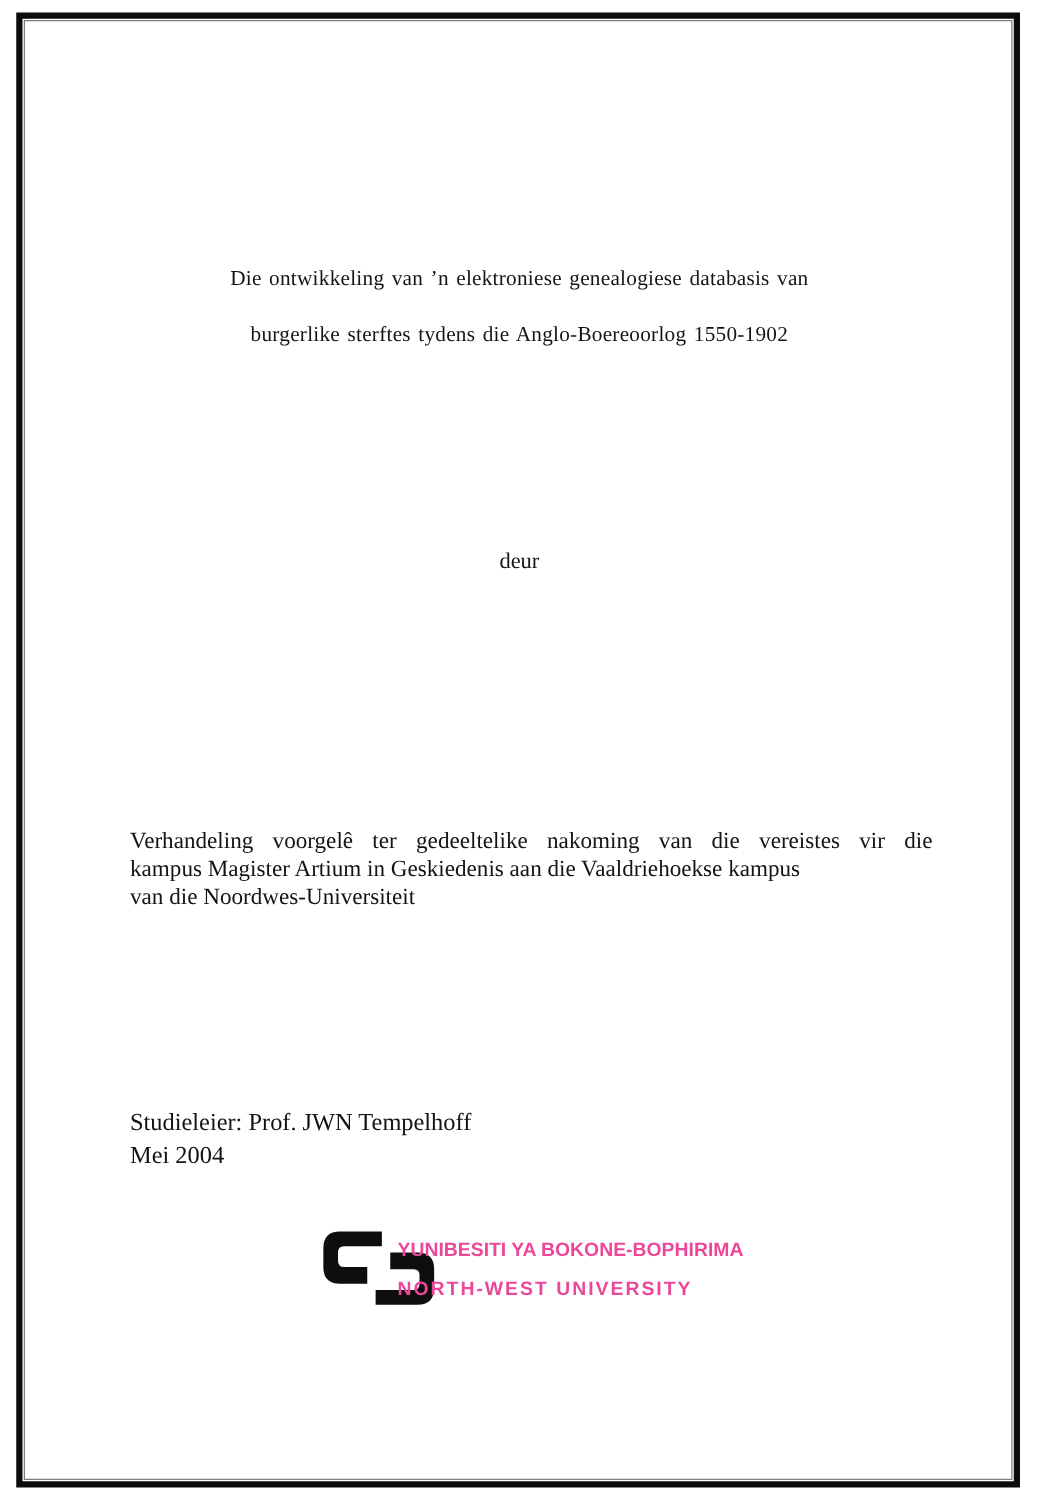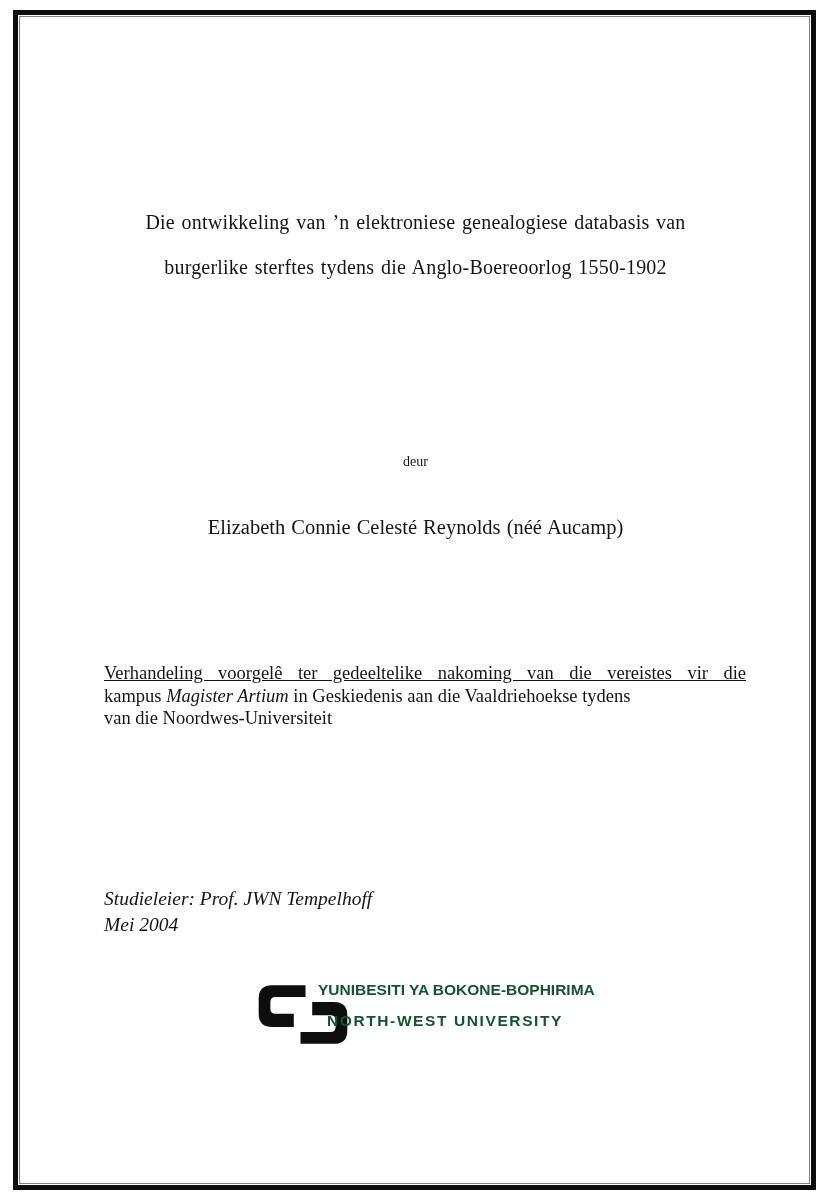--- a/index.html
+++ b/index.html
@@ -29,32 +29,32 @@
     position: absolute;
     inset: 1px;
     border: 1px solid #7e7e7e;
   }
   .title-block {
     position: absolute;
     top: 200px;
     left: 45px;
     right: 45px;
     text-align: center;
-    font-size: 20px;
+    font-size: 17px;
     line-height: 45px;
     letter-spacing: 0.2px;
     word-spacing: 1.5px;
   }
   .byline {
     position: absolute;
-    top: 451px;
+    top: 437px;
     left: 0;
     right: 0;
     text-align: center;
-    font-size: 14px;
+    font-size: 18px;
     line-height: 22px;
   }
   .author {
     position: absolute;
     top: 514px;
     left: 0;
     right: 0;
     text-align: center;
     font-size: 20.5px;
     line-height: 26px;
@@ -64,58 +64,55 @@
     position: absolute;
     top: 662px;
     left: 104px;
     width: 642px;
     font-size: 18.5px;
     line-height: 22.5px;
   }
   .statement .justified {
     text-align: justify;
     text-align-last: justify;
-    text-decoration: underline;
   }
   .statement .italic {
-    font-style: italic;
   }
   .supervisor-block {
     position: absolute;
     top: 886px;
     left: 104px;
     font-size: 19.5px;
     line-height: 26px;
-    font-style: italic;
   }
   .logo {
     position: absolute;
     left: 257px;
     top: 975px;
     width: 320px;
     height: 80px;
   }
   .logo-mark {
     position: absolute;
     left: 0;
     top: 1px;
     width: 92px;
     height: 77px;
   }
   .logo-text {
     position: absolute;
     left: 61px;
-    top: 5px;
+    top: 16px;
     width: 254px;
-    text-align: center;
+    text-align: left;
     font-family: "Liberation Sans", sans-serif;
     font-weight: 700;
     font-size: 15.5px;
     line-height: 19.3px;
-    color: #14532d;
+    color: #ec4899;
     white-space: nowrap;
   }
   .logo-text .ls-wide { letter-spacing: 1.6px; margin-top: 12px; }
   .logo-text .ls-slight { letter-spacing: 0.4px; }
 </style>
 </head>
 <body>
 
 <div class="page">
 
@@ -123,25 +120,24 @@
     <div class="frame-inner"></div>
   </div>
 
   <div class="title-block">
     <div>Die ontwikkeling van ’n elektroniese genealogiese databasis van</div>
     <div>burgerlike sterftes tydens die Anglo-Boereoorlog 1550-1902</div>
   </div>
 
   <div class="byline">deur</div>
 
-  <div class="author">Elizabeth Connie Celesté Reynolds (néé Aucamp)</div>
 
   <div class="statement">
     <div class="justified">Verhandeling voorgelê ter gedeeltelike nakoming van die vereistes vir die</div>
-    <div><span>kampus </span><span class="italic">Magister Artium</span><span> in Geskiedenis aan die Vaaldriehoekse tydens</span></div>
+    <div><span>kampus </span><span class="italic">Magister Artium</span><span> in Geskiedenis aan die Vaaldriehoekse kampus</span></div>
     <div>van die Noordwes-Universiteit</div>
   </div>
 
   <div class="supervisor-block">
     <div>Studieleier: Prof. JWN Tempelhoff</div>
     <div>Mei 2004</div>
   </div>
 
   <div class="logo">
     <svg class="logo-mark" viewBox="0 0 110 78" xmlns="http://www.w3.org/2000/svg" aria-hidden="true">

